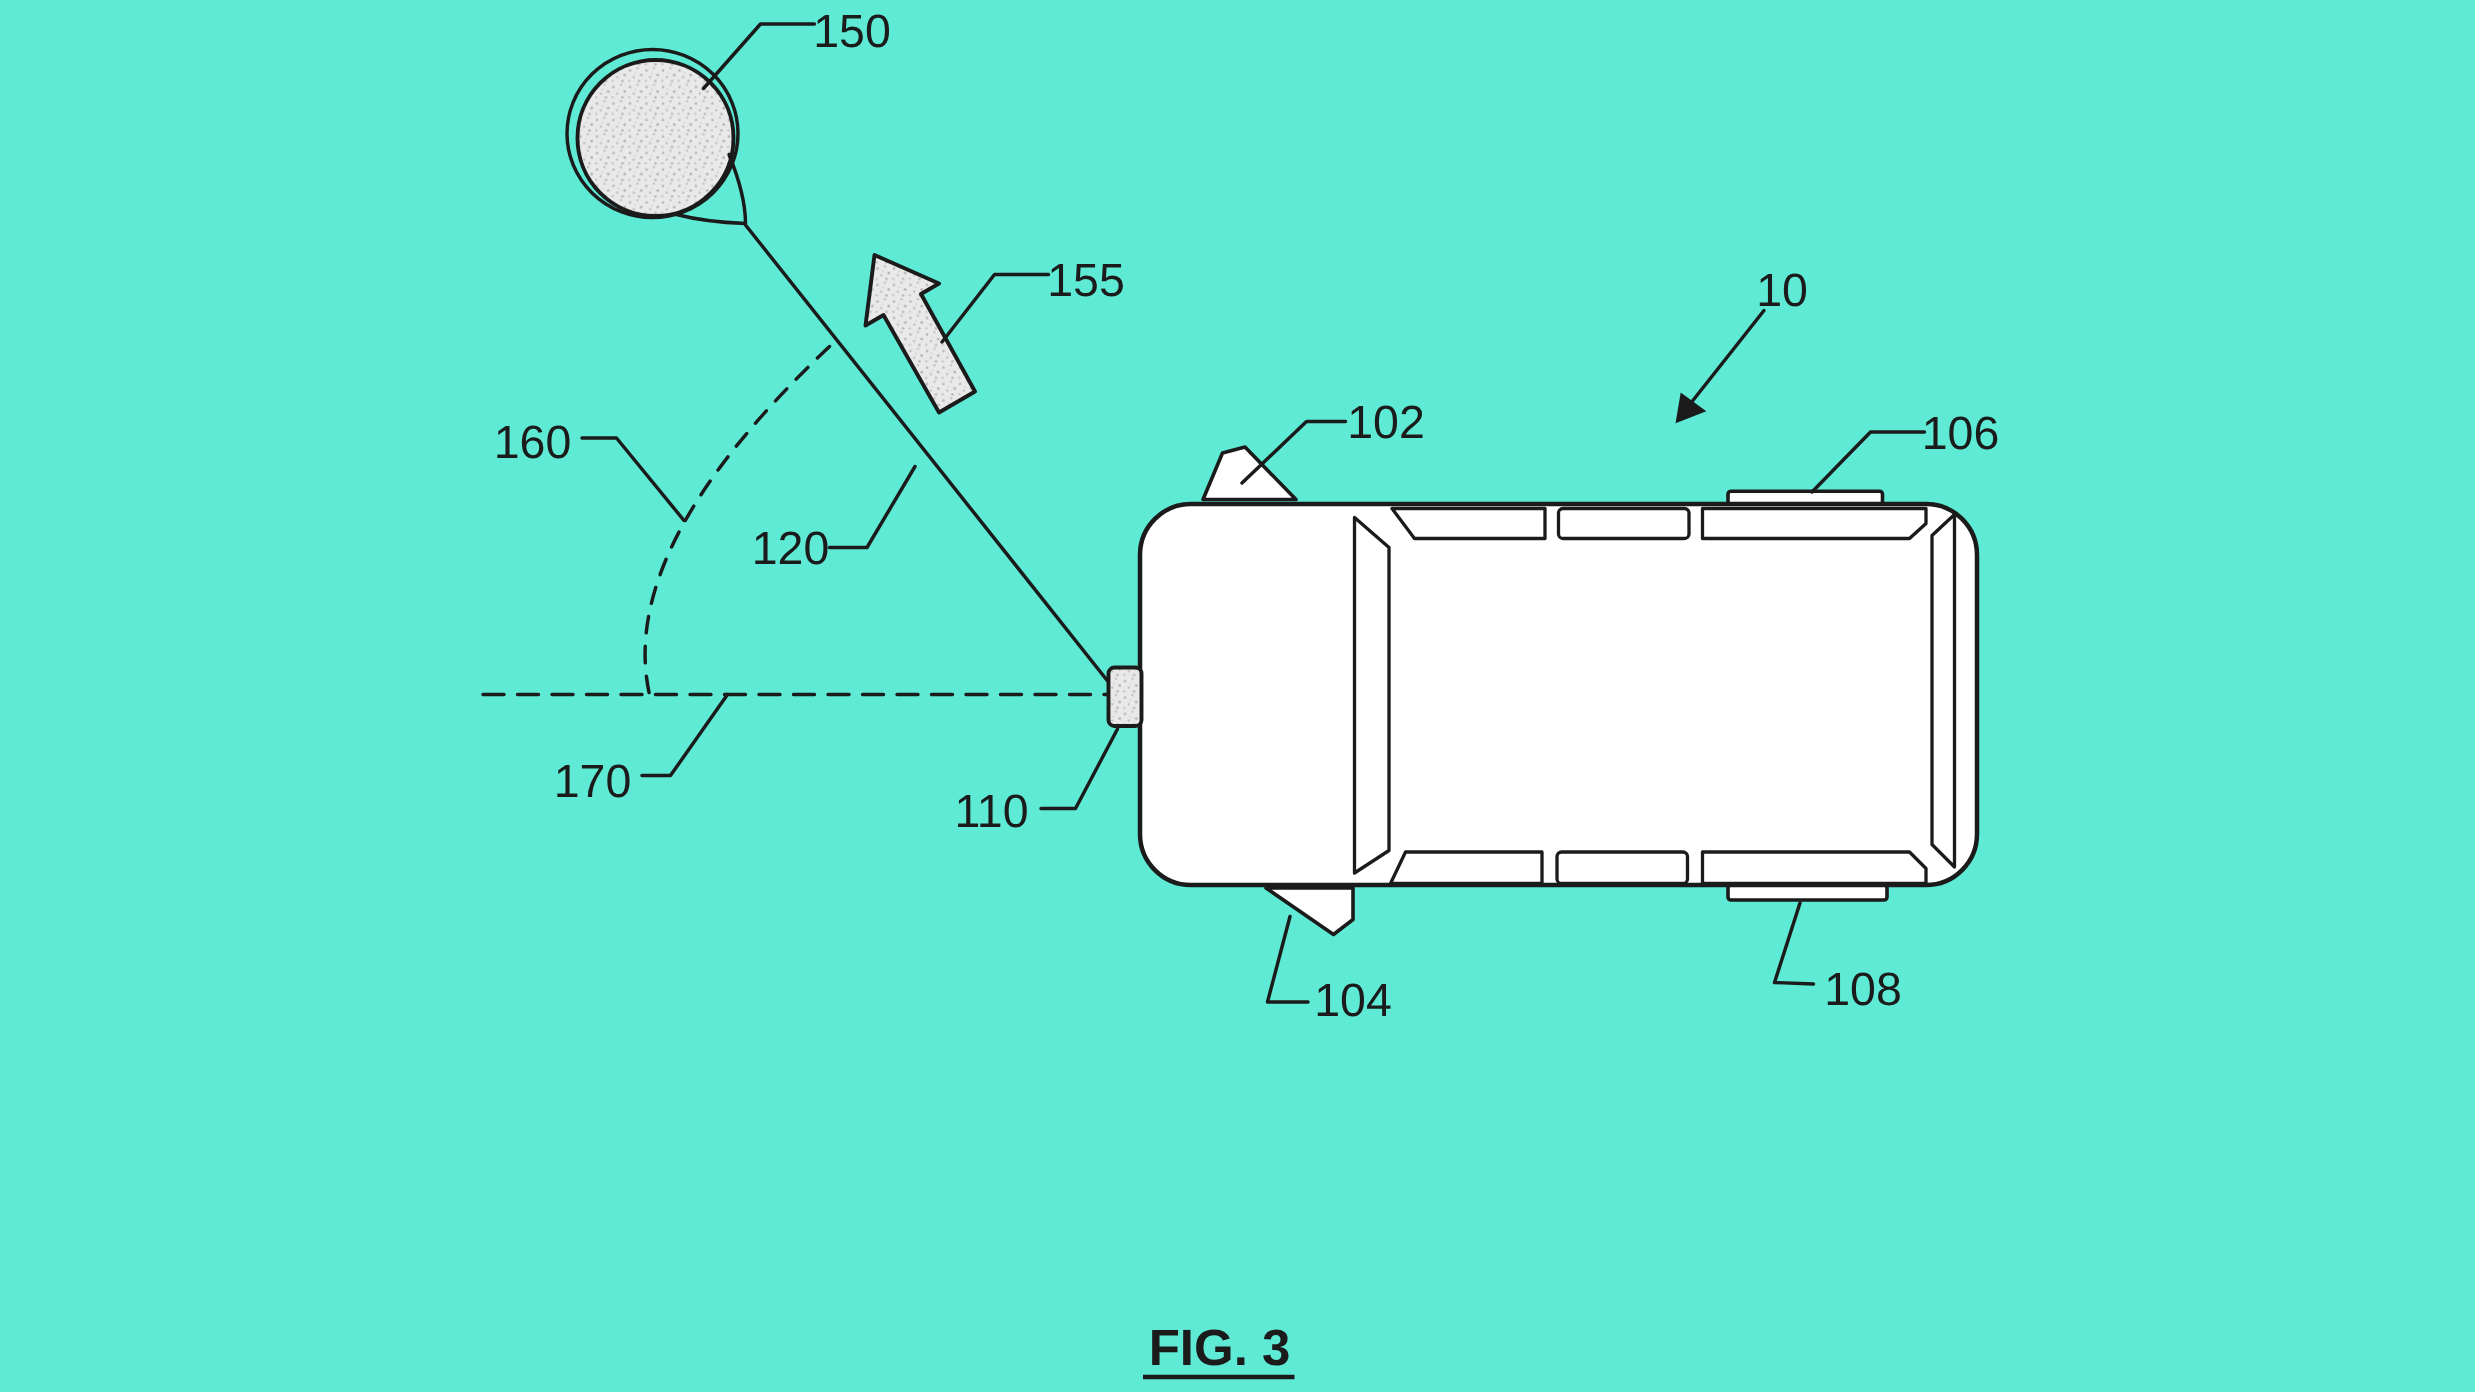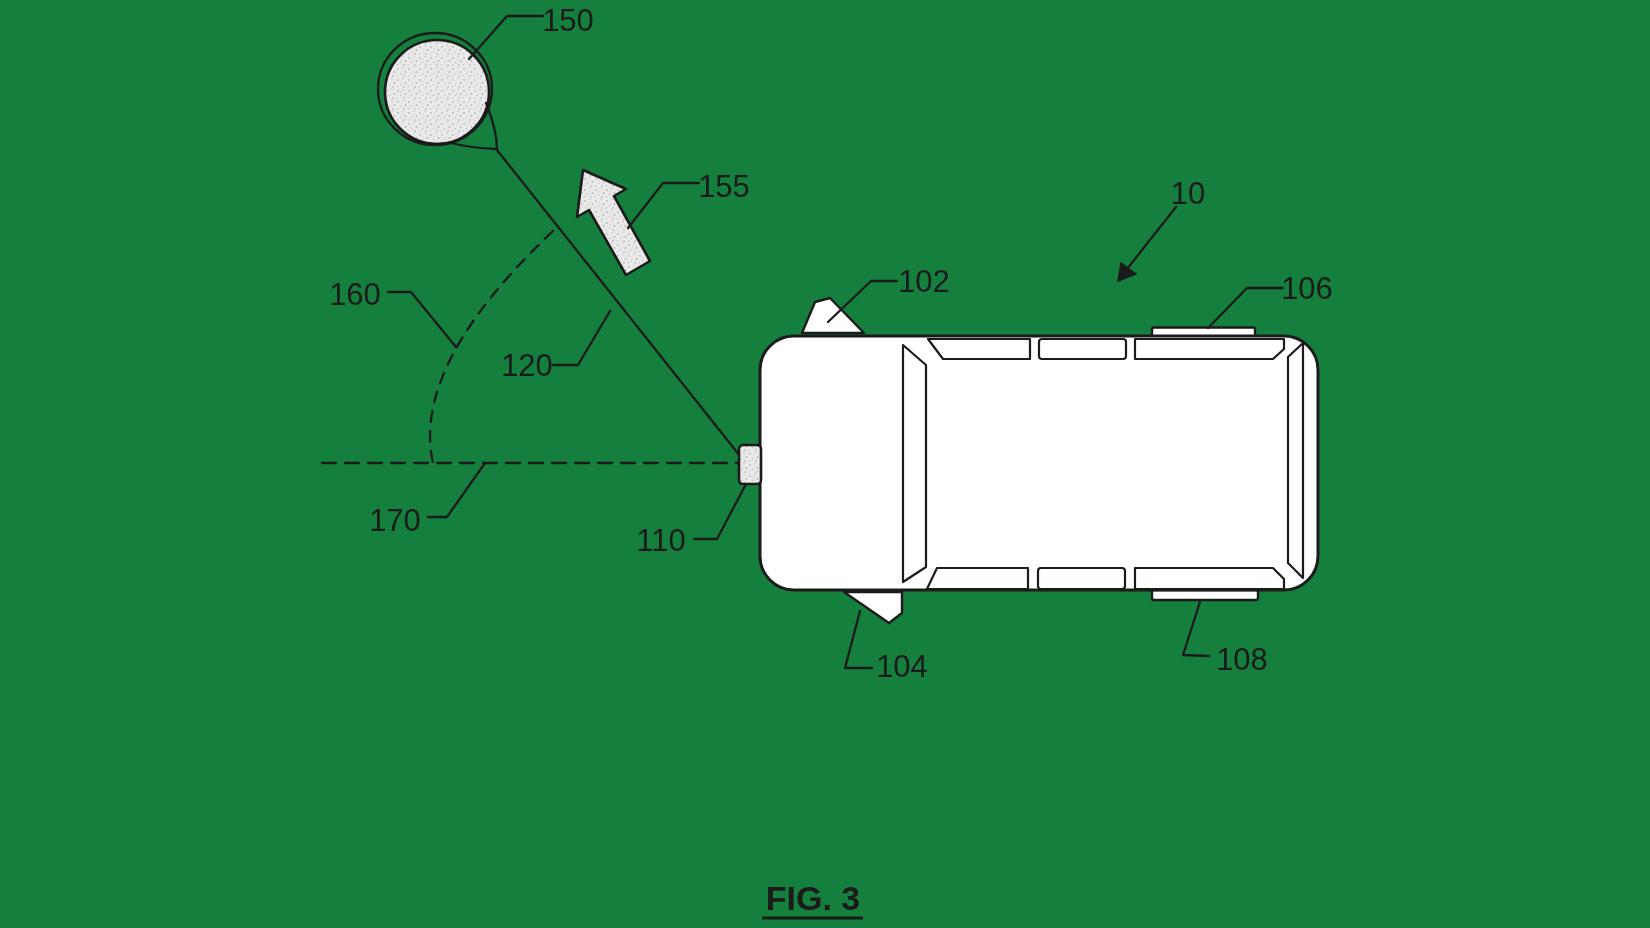--- a/index.html
+++ b/index.html
@@ -8,21 +8,21 @@
     background: #ffffff;
     width: 1650px;
     height: 928px;
     overflow: hidden;
     font-family: "Liberation Sans", sans-serif;
   }
   .figure-wrap {
     position: relative;
     width: 1650px;
     height: 928px;
-    background: #15803d;
+    background: #5eead4;
   }
   svg { display: block; }
   .ref-label {
     font-family: "Liberation Sans", sans-serif;
     font-size: 31px;
     fill: #1b1b1b;
   }
   .caption-label {
     font-family: "Liberation Sans", sans-serif;
     font-size: 34px;

